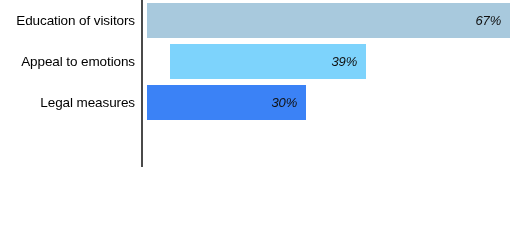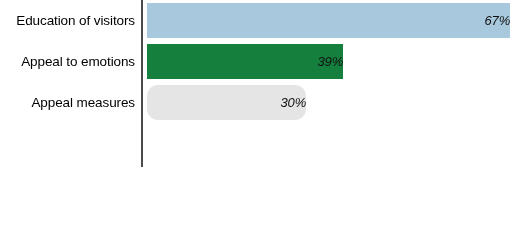--- a/index.html
+++ b/index.html
@@ -68,48 +68,49 @@
     box-sizing: border-box;
     display: flex;
     align-items: center;
     justify-content: flex-end;
   }
 
   .bar-value {
     font-size: 13px;
     font-style: italic;
     color: #111111;
+    padding-right: 9px;
     white-space: nowrap;
     letter-spacing: -0.2px;
   }
 </style>
 </head>
 <body>
 
 <div id="chart-root">
 
   <div class="axis-line"></div>
 
   <div class="bar-row r0">
     <div class="cat-label">Education of visitors</div>
     <div class="bar" style="width: 363px; background: rgb(168, 201, 221);">
       <span class="bar-value">67%</span>
     </div>
   </div>
 
   <div class="bar-row r1">
     <div class="cat-label">Appeal to emotions</div>
-    <div class="bar" style="width: 196px; background: #15803d;">
+    <div class="bar" style="width: 196px; background: #7dd3fc; margin-left: 23px;">
       <span class="bar-value">39%</span>
     </div>
   </div>
 
   <div class="bar-row r2">
-    <div class="cat-label">Appeal measures</div>
-    <div class="bar" style="width: 159px; background: #e5e5e5; border-radius: 11px;">
+    <div class="cat-label">Legal measures</div>
+    <div class="bar" style="width: 159px; background: #3b82f6;">
       <span class="bar-value">30%</span>
     </div>
   </div>
 
   <div class="bar-row r3">
   </div>
 
 </div>
 
 </body></html>

